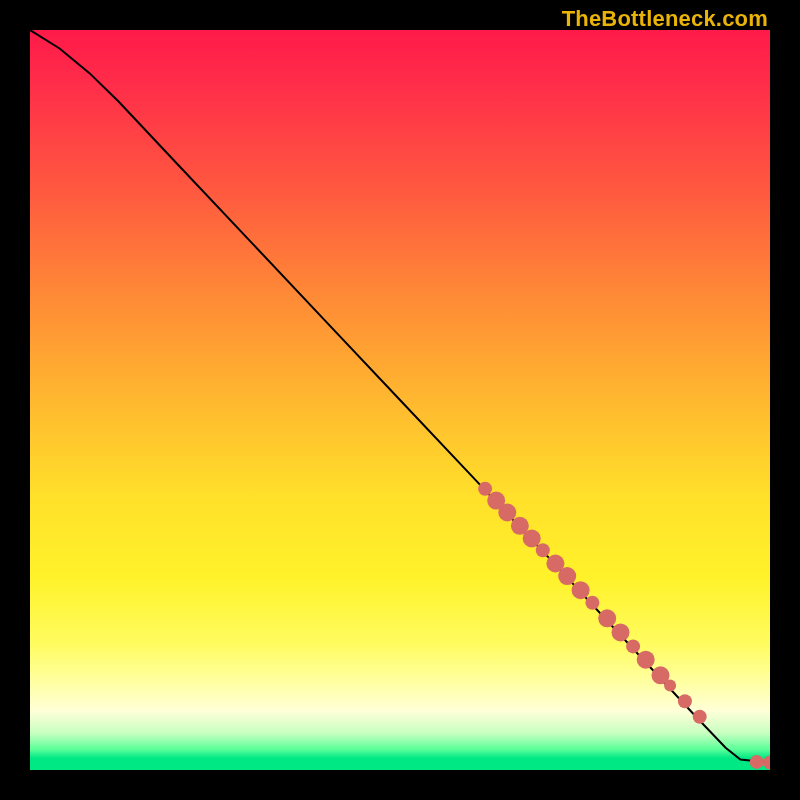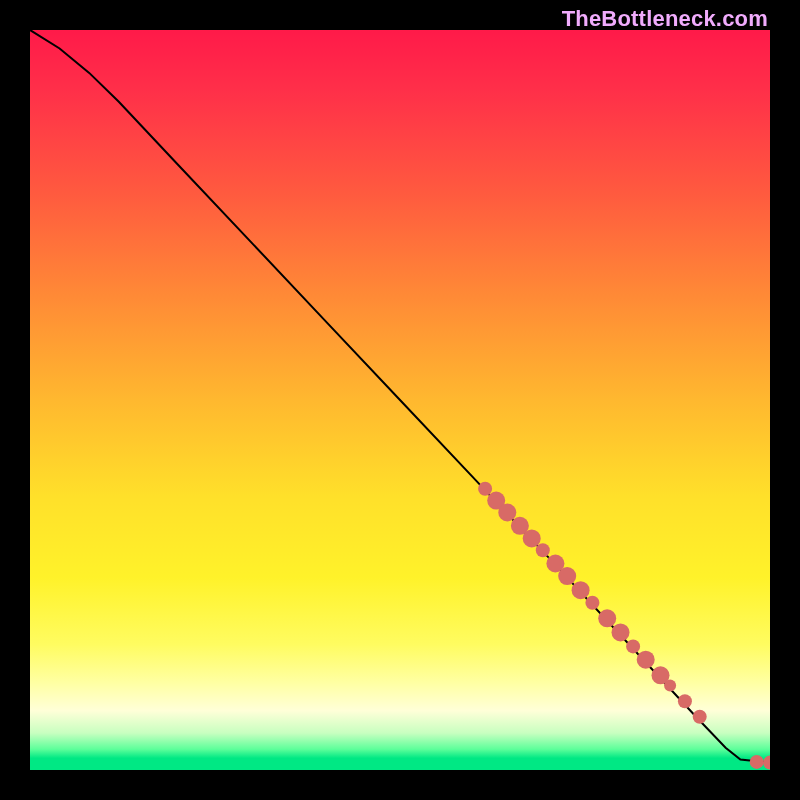--- a/index.html
+++ b/index.html
@@ -48,21 +48,21 @@
   .overlay-svg {
     position: absolute;
     inset: 0;
     width: 740px;
     height: 740px;
   }
   .attribution {
     position: absolute;
     top: 6px;
     right: 32px;
-    color: #f0abfc;
+    color: #eab308;
     font-size: 22px;
     font-weight: 600;
     letter-spacing: 0.2px;
   }
 </style>
 </head>
 <body>
 
 <div class="stage">
 

